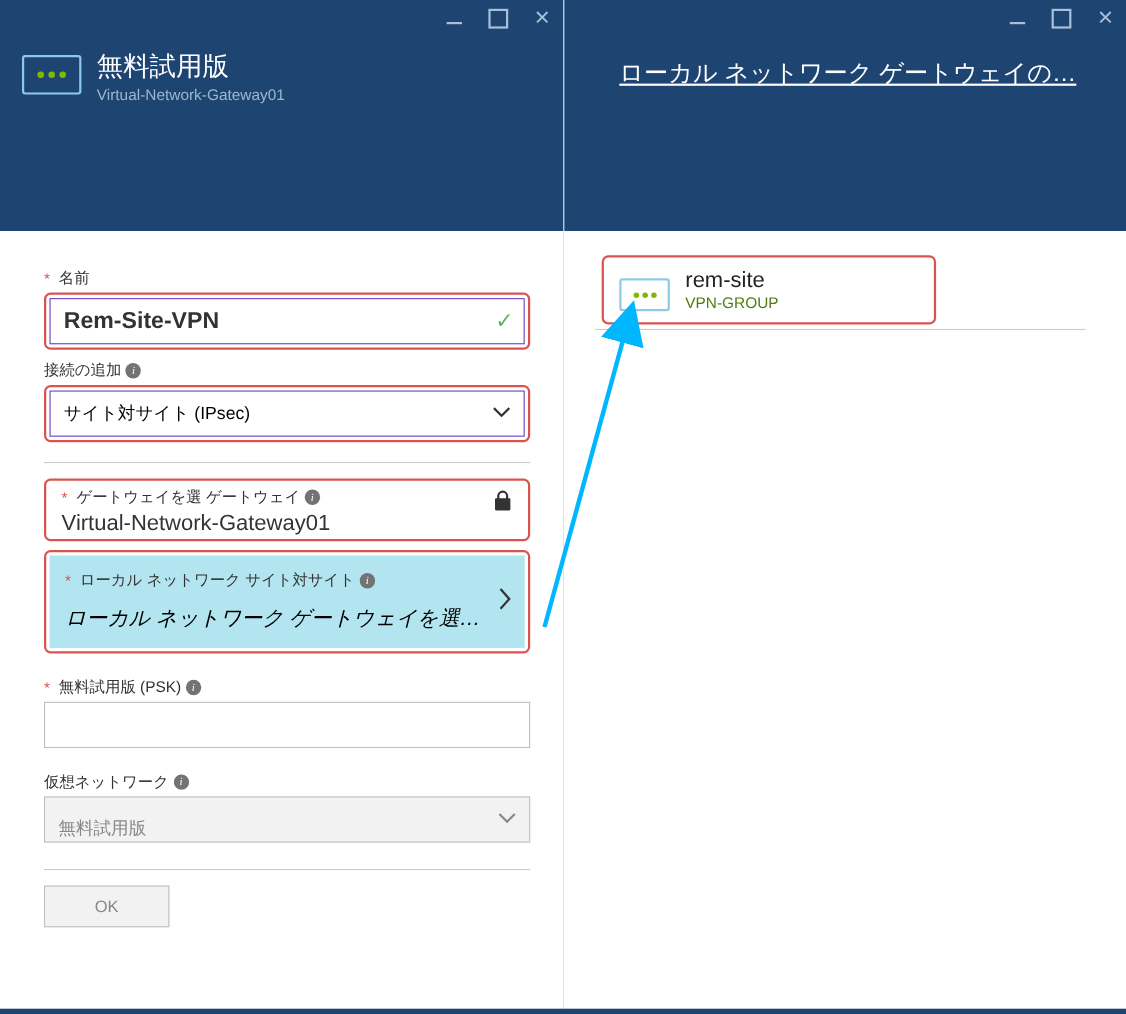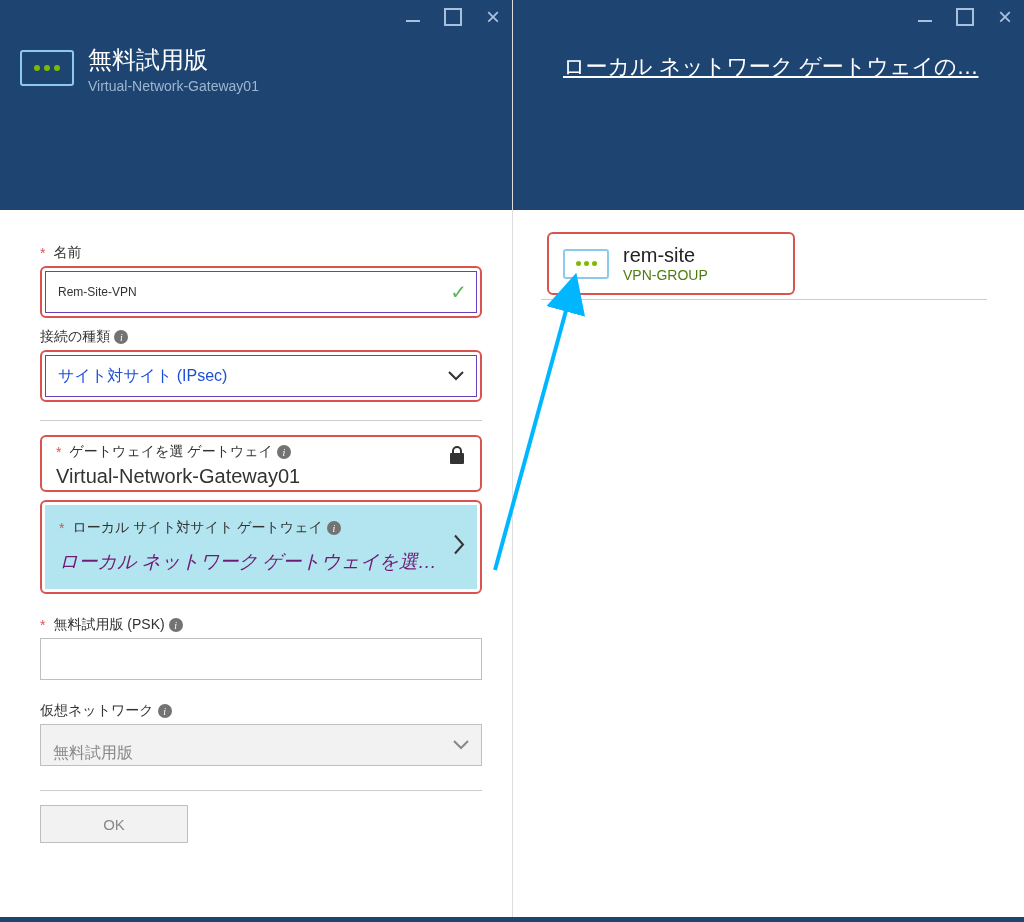--- a/index.html
+++ b/index.html
@@ -43,72 +43,72 @@
   .info-icon {
     display: inline-flex; width: 14px; height: 14px; border-radius: 50%;
     background: #737373; color: #fff; font-size: 10px; align-items: center; justify-content: center;
     font-style: italic; font-family: serif;
   }
 
   .red-box { border: 2px solid #d9534f; border-radius: 6px; padding: 3px; margin-bottom: 6px; }
 
   .text-input {
     width: 100%; height: 42px; border: 1px solid #6a3fbf; padding: 0 36px 0 12px;
-    font-size: 12px; color: #333; position: relative; background: #fff;
+    font-size: 21px; color: #333; position: relative; background: #fff; font-weight: bold;
   }
   .input-wrap { position: relative; }
   .check-icon { position: absolute; right: 10px; top: 50%; transform: translateY(-50%); color: #5cb85c; font-size: 20px; pointer-events: none; }
 
   .select-input {
     width: 100%; height: 42px; border: 1px solid #6a3fbf; background: #fff;
-    padding: 0 36px 0 12px; font-size: 16px; color: #1d4ed8; cursor: pointer; position: relative;
+    padding: 0 36px 0 12px; font-size: 16px; color: #000000; cursor: pointer; position: relative;
     display: flex; align-items: center;
   }
   .chev { position: absolute; right: 12px; top: 50%; transform: translateY(-50%); pointer-events: none; }
   .chev svg { width: 16px; height: 10px; }
 
   hr.sep { border: none; border-top: 1px solid #ccc; margin: 18px 0 0; }
 
   
   .gw-block { border: 2px solid #d9534f; border-radius: 6px; margin-top: 14px; }
   .gw-row { padding: 6px 14px 2px; position: relative; }
   .gw-label { font-size: 14px; color: #333; display: flex; align-items: center; gap: 4px; }
   .gw-value { font-size: 20px; color: #333; margin-top: 4px; }
   .lock-icon { position: absolute; right: 14px; top: 8px; font-size: 20px; color: #333; }
 
   
   .lgw-block { border: 2px solid #d9534f; border-radius: 6px; margin-top: 8px; padding: 3px; }
   .lgw-inner {
     background: #b2e5ef; padding: 14px 14px; position: relative; cursor: pointer;
   }
   .lgw-label { font-size: 14px; color: #333; display: flex; align-items: center; gap: 4px; }
-  .lgw-value { font-size: 19px; font-style: italic; color: #701a75; margin-top: 12px; white-space: nowrap; overflow: hidden; text-overflow: ellipsis; }
+  .lgw-value { font-size: 19px; font-style: italic; color: #000000; margin-top: 12px; white-space: nowrap; overflow: hidden; text-overflow: ellipsis; }
   .arrow-right { position: absolute; right: 12px; top: 50%; transform: translateY(-50%); font-size: 26px; color: #333; }
 
   .psk-input {
     width: 100%; height: 42px; border: 1px solid #bfbfbf; padding: 0 10px; font-size: 16px;
   }
 
   .sub-select {
     width: 100%; height: 42px; border: 1px solid #bfbfbf; background: #f2f2f2;
     padding: 16px 36px 0 12px; font-size: 16px; color: #888; display: flex; align-items: center; position: relative;
   }
 
   hr.sep-b { border: none; border-top: 1px solid #ccc; margin: 24px 0 14px; }
 
   .ok-btn {
-    width: 148px; height: 38px; border: 1px solid #bfbfbf; background: #f2f2f2;
+    width: 114px; height: 38px; border: 1px solid #bfbfbf; background: #f2f2f2;
     color: #888; font-size: 15px; cursor: not-allowed;
   }
 
   
   .right-body { padding: 22px 22px 0 34px; }
   .item-card {
     border: 2px solid #d9534f; border-radius: 6px; padding: 10px 14px;
-    display: flex; align-items: center; gap: 14px; width: 248px; cursor: pointer; background: #fff;
+    display: flex; align-items: flex-end; gap: 14px; width: 304px; cursor: pointer; background: #fff;
   }
   .item-card .ic {
     width: 46px; height: 30px; border: 2px solid #8fc9e9; border-radius: 3px;
     display: flex; align-items: center; justify-content: center; gap: 3px;
   }
   .item-card .ic .dot { width: 5px; height: 5px; border-radius: 50%; background: #7fba00; }
   .item-card .tx .t1 { font-size: 20px; color: #222; }
   .item-card .tx .t2 { font-size: 14px; color: #4d7c0f; }
   .right-sep { border: none; border-top: 1px solid #ccc; margin: 4px 0 0 -6px; width: 98%; }
 
@@ -153,21 +153,21 @@
       </div>
       <div class="red-box">
         <div class="input-wrap">
           <input class="text-input" type="text" value="Rem-Site-VPN" style="">
           <span class="check-icon">✓</span>
         </div>
       </div>
 
       
       <div class="field-label">
-        <span>接続の種類</span>
+        <span>接続の追加</span>
         <span class="info-icon">i</span>
       </div>
       <div class="red-box">
         <div class="select-input">
           <span>サイト対サイト (IPsec)</span>
           <span class="chev">
             <svg viewBox="0 0 16 10">
                 <path d="M1 1 L8 8 L15 1" stroke="#333" stroke-width="2" fill="none"></path>
               </svg>
           </span>
@@ -191,21 +191,21 @@
           </span>
           <div class="gw-value">Virtual-Network-Gateway01</div>
         </div>
       </div>
 
       
       <div class="lgw-block">
         <div class="lgw-inner">
           <div class="lgw-label">
             <span class="req">*</span>
-            <span>ローカル サイト対サイト ゲートウェイ</span>
+            <span>ローカル ネットワーク サイト対サイト</span>
             <span class="info-icon">i</span>
           </div>
           <div class="lgw-value">ローカル ネットワーク ゲートウェイを選…</div>
           <span class="arrow-right">
             <svg width="12" height="22" viewBox="0 0 12 22">
                 <path d="M2 2 L10 11 L2 20" stroke="#333" stroke-width="2" fill="none"></path>
               </svg>
           </span>
         </div>
       </div>

